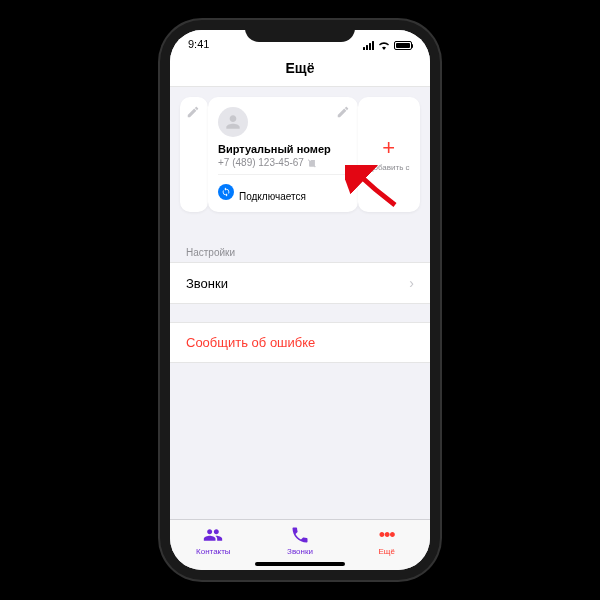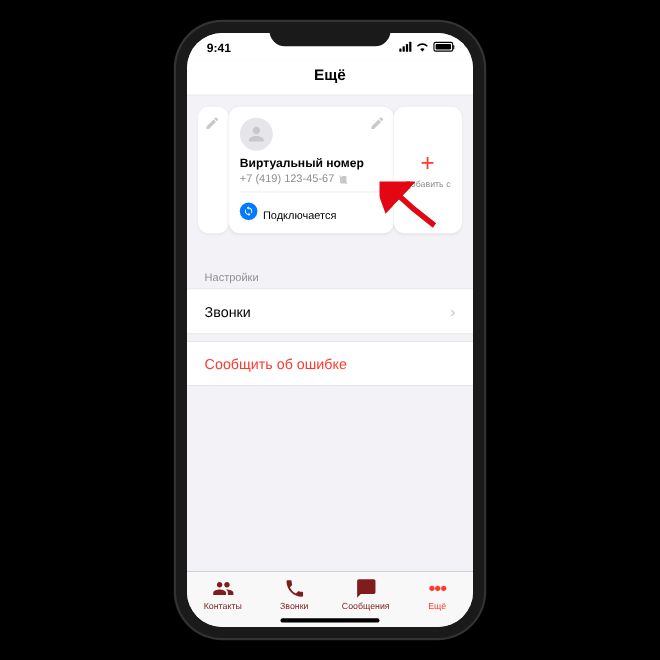--- a/index.html
+++ b/index.html
@@ -34,24 +34,24 @@
       width: 110px;
       height: 22px;
       background: #1a1a1a;
       border-radius: 0 0 14px 14px;
       z-index: 100;
     }
     
     .status-bar {
       display: flex;
       justify-content: space-between;
-      align-items: flex-start;
+      align-items: flex-end;
       padding: 8px 18px 4px;
       font-size: 11px;
-      font-weight: 700;
+      font-weight: 400;
       background: #fff;
     }
     .status-right { display: flex; gap: 4px; align-items: center; }
     
     .header {
       background: #fff;
       text-align: center;
       padding: 6px 0 10px;
       font-size: 14px;
       font-weight: 600;
@@ -141,38 +141,38 @@
       border-top: 0.5px solid #e5e5e5;
       border-bottom: 0.5px solid #e5e5e5;
     }
     .chevron { color: #c7c7cc; font-size: 14px; }
     
     .report-row {
       background: #fff;
       padding: 12px 16px;
       font-size: 13px;
       color: #ff3b30;
-      margin-top: 6px;
+      margin-top: 18px;
       border-top: 0.5px solid #e5e5e5;
       border-bottom: 0.5px solid #e5e5e5;
     }
     
     .tab-bar {
       display: flex;
       background: #f8f8f8;
       border-top: 0.5px solid #d1d1d6;
       padding: 4px 0 14px;
     }
     .tab {
       flex: 1;
       display: flex;
       flex-direction: column;
       align-items: center;
       gap: 1px;
-      color: #7f1d1d;
+      color: #6d28d9;
     }
     .tab.active { color: #ff3b30; }
     .tab-icon { width: 22px; height: 22px; display: flex; align-items: center; justify-content: center; }
     .tab-icon svg { width: 20px; height: 20px; fill: currentColor; }
     .tab-label { font-size: 8px; }
     
     .home-indicator {
       position: absolute;
       bottom: 4px;
       left: 50%;
@@ -244,21 +244,21 @@
           <svg class="edit-icon" viewBox="0 0 24 24">
               <path fill="currentColor" d="M3 17.25V21h3.75L17.81 9.94l-3.75-3.75L3 17.25zM20.71 7.04c.39-.39.39-1.02 0-1.41l-2.34-2.34c-.39-.39-1.02-.39-1.41 0l-1.83 1.83 3.75 3.75 1.83-1.83z"></path>
             </svg>
           <div class="avatar">
             <svg viewBox="0 0 24 24">
                 <path d="M12 12c2.21 0 4-1.79 4-4s-1.79-4-4-4-4 1.79-4 4 1.79 4 4 4zm0 2c-2.67 0-8 1.34-8 4v2h16v-2c0-2.66-5.33-4-8-4z"></path>
               </svg>
           </div>
           <div class="card-title">Виртуальный номер</div>
           <div class="card-phone">
-            <span>+7 (419) 123-45-67</span>
+            <span>+7 (489) 123-45-67</span>
             <svg class="no-sim-icon" viewBox="0 0 24 24">
                 <path fill="#c7c7cc" d="M19 5h-9L7 8v2.5l12 12V5zm-14 14c0 1.1.9 2 2 2h10l-12-12v10zm-1.5-16L2 4.5 5 7.5V19c0 1.1.9 2 2 2h11.5l1 1 1.5-1.5L3.5 3z"></path>
               </svg>
           </div>
           <div class="card-status">
             <div class="sync-icon">
               <svg viewBox="0 0 24 24">
                   <path d="M12 4V1L8 5l4 4V6c3.31 0 6 2.69 6 6 0 1.01-.25 1.97-.7 2.8l1.46 1.46C19.54 15.03 20 13.57 20 12c0-4.42-3.58-8-8-8zm0 14c-3.31 0-6-2.69-6-6 0-1.01.25-1.97.7-2.8L5.24 7.74C4.46 8.97 4 10.43 4 12c0 4.42 3.58 8 8 8v3l4-4-4-4v3z"></path>
                 </svg>
             </div>
@@ -295,28 +295,20 @@
         <span class="tab-label">Контакты</span>
       </div>
       <div class="tab">
         <div class="tab-icon">
           <svg viewBox="0 0 24 24">
               <path d="M6.62 10.79c1.44 2.83 3.76 5.14 6.59 6.59l2.2-2.2c.27-.27.67-.36 1.02-.24 1.12.37 2.33.57 3.57.57.55 0 1 .45 1 1V20c0 .55-.45 1-1 1-9.39 0-17-7.61-17-17 0-.55.45-1 1-1h3.5c.55 0 1 .45 1 1 0 1.25.2 2.45.57 3.57.11.35.03.74-.25 1.02l-2.2 2.2z"></path>
             </svg>
         </div>
         <span class="tab-label">Звонки</span>
       </div>
-      <div class="tab">
-        <div class="tab-icon">
-          <svg viewBox="0 0 24 24">
-              <path d="M20 2H4c-1.1 0-2 .9-2 2v18l4-4h14c1.1 0 2-.9 2-2V4c0-1.1-.9-2-2-2z"></path>
-            </svg>
-        </div>
-        <span class="tab-label">Сообщения</span>
-      </div>
       <div class="tab active">
         <div class="tab-icon dots">•••</div>
         <span class="tab-label">Ещё</span>
       </div>
     </div>
 
     <div class="home-indicator"></div>
 
     <svg class="arrow-annotation" viewBox="0 0 55 45">
       <defs>

